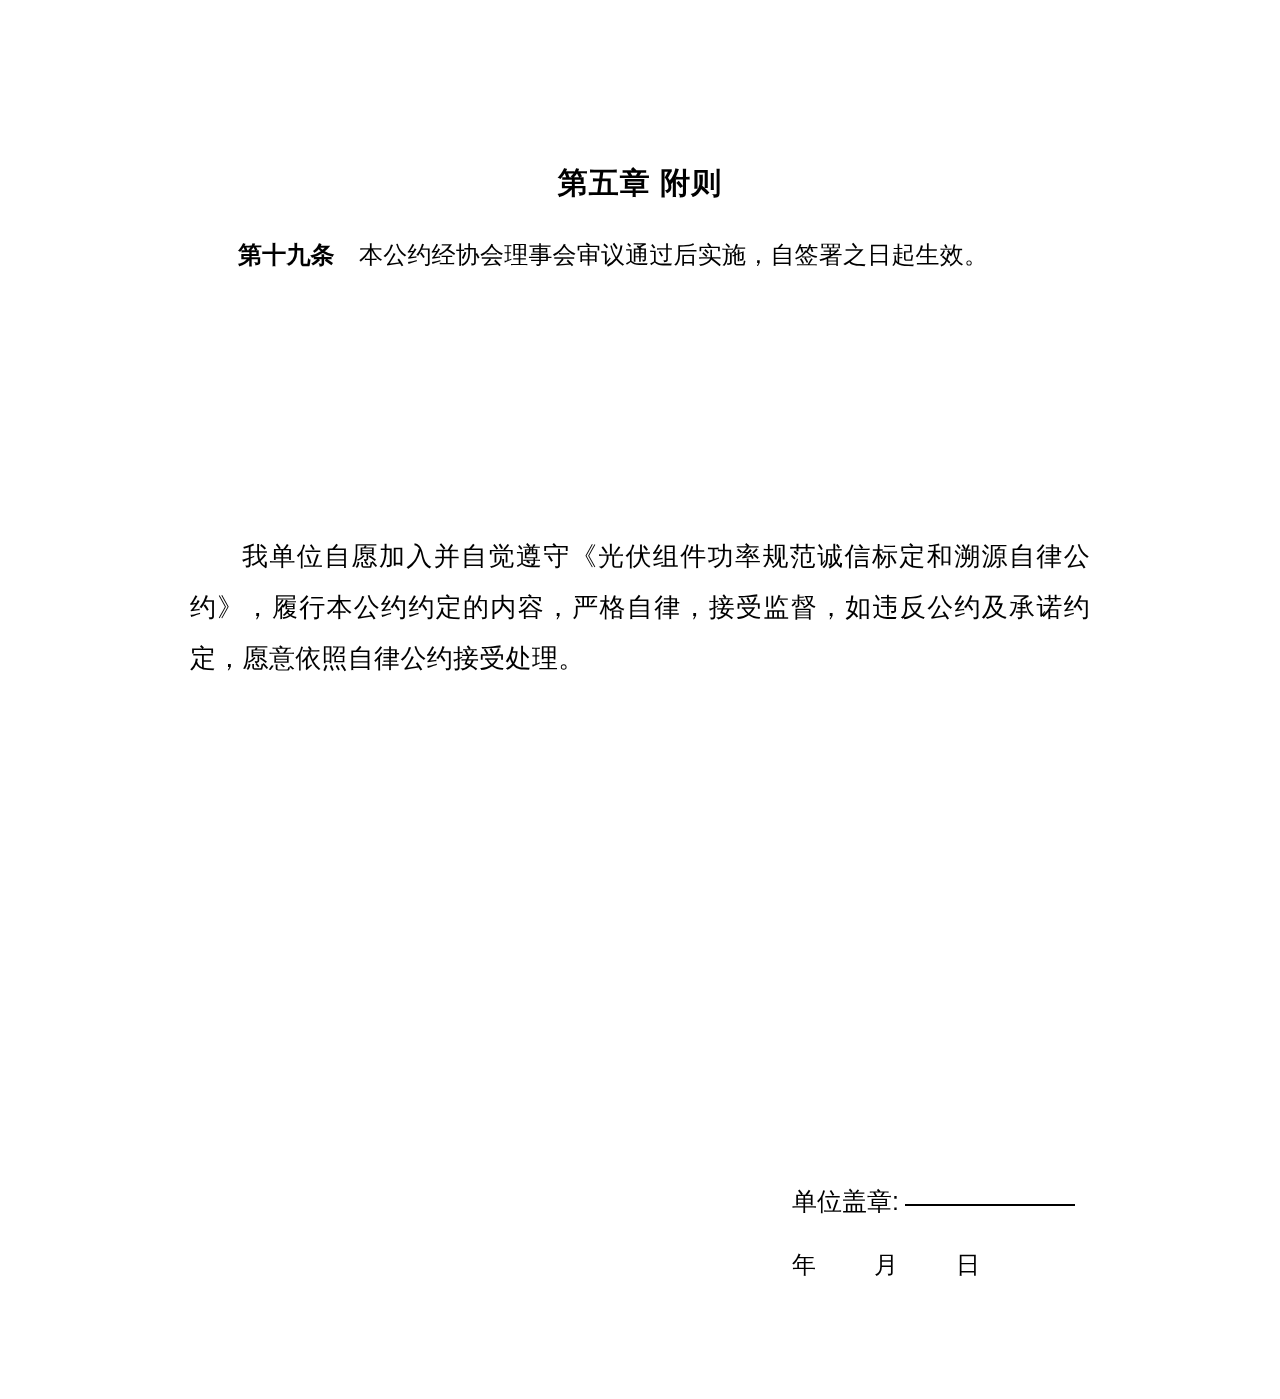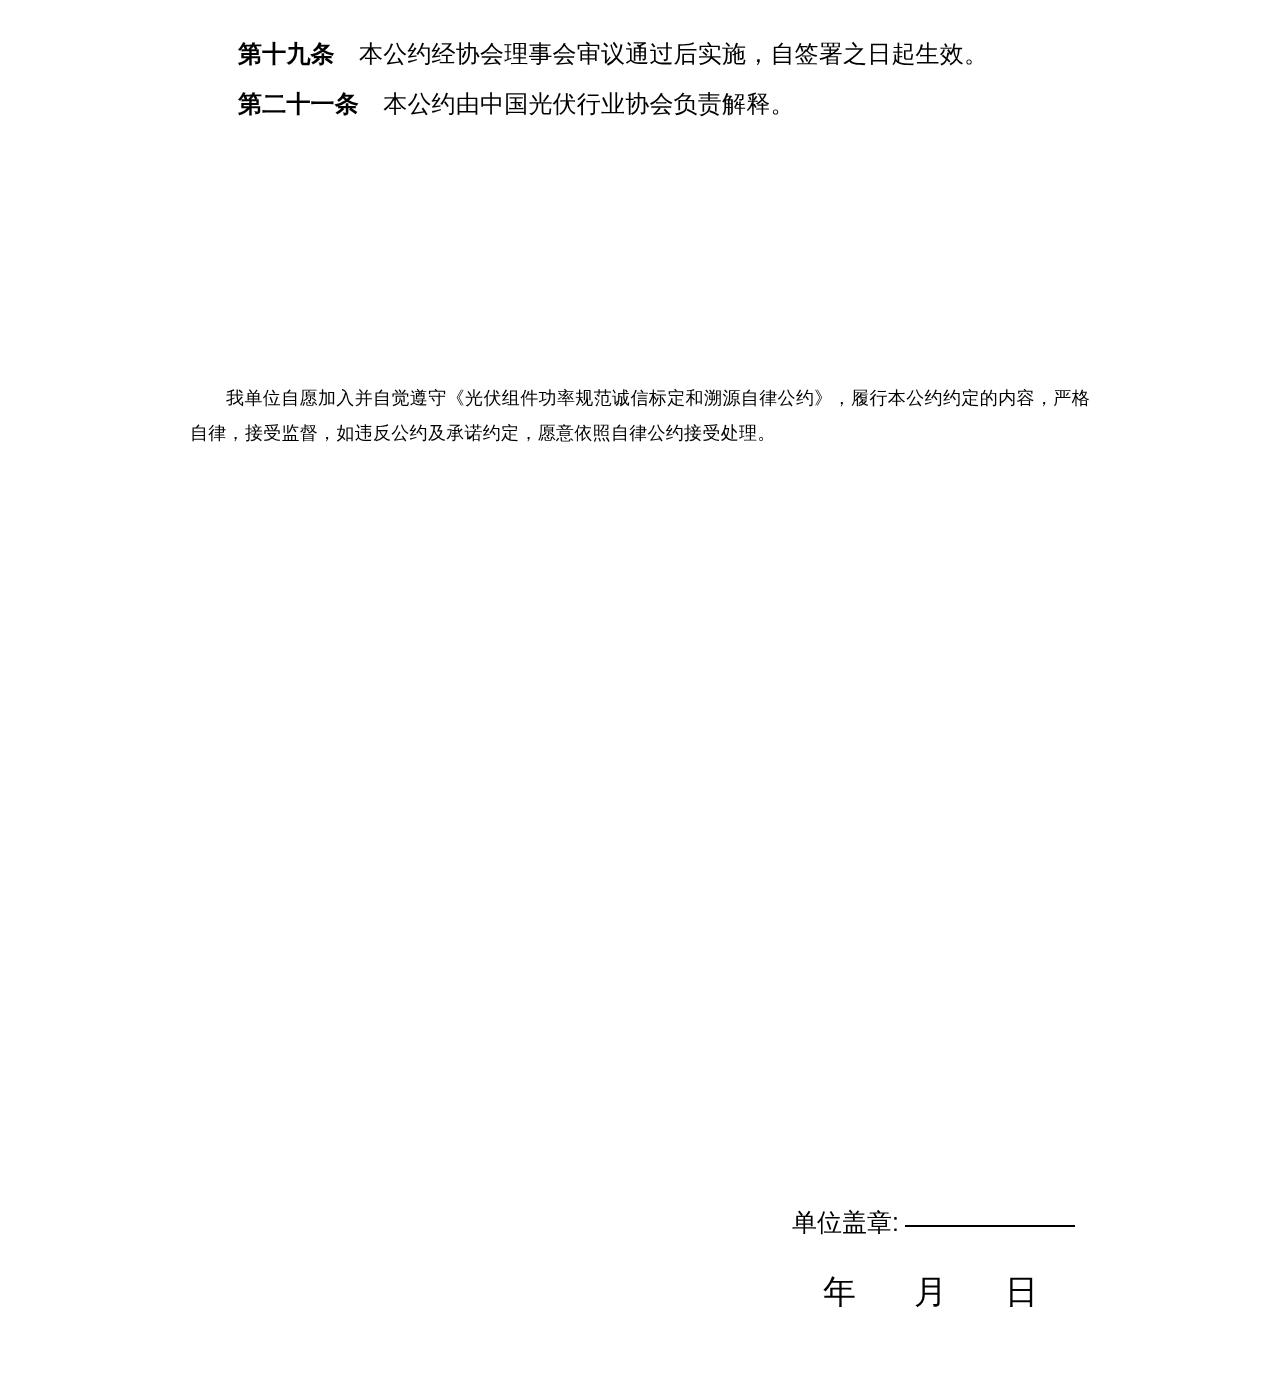--- a/index.html
+++ b/index.html
@@ -42,21 +42,21 @@
     text-indent: 2em;
     margin: 0 0 9px 0;
     letter-spacing: 0.2px;
     font-family: Liberation Serif, serif;
   }
   .article .label {
     font-weight: bold;
   }
   .pledge {
     margin-top: 255px;
-    font-size: 18px;
+    font-size: 26px;
     line-height: 1.95;
     text-align: justify;
     text-justify: inter-ideograph;
     text-indent: 2em;
     letter-spacing: 0.3px;
   }
   .signature-block {
     position: absolute;
     right: 205px;
     bottom: 118px;
@@ -69,48 +69,46 @@
   }
   .seal-rule {
     display: inline-block;
     width: 170px;
     border-bottom: 2px solid #000;
     vertical-align: 4px;
     margin-left: 6px;
   }
   .date-line {
     margin-top: 30px;
-    font-size: 33px;
-    text-align: center;
+    font-size: 24px;
+    text-align: left;
     padding-right: 6px;
     white-space: nowrap;
   }
   .date-line span {
     display: inline-block;
   }
   .date-gap {
     width: 58px;
   }
 </style>
 </head>
 <body>
 
 <div class="page">
 
+  <h1 class="chapter-title">第五章 附则</h1>
 
   <div class="articles">
 
     <p class="article">
       <span class="label">第十九条</span><span>　本公约经协会理事会审议通过后实施，自签署之日起生效。</span>
     </p>
 
 
-    <p class="article">
-      <span class="label">第二十一条</span><span>　本公约由中国光伏行业协会负责解释。</span>
-    </p>
 
   </div>
 
   <p class="pledge">我单位自愿加入并自觉遵守《光伏组件功率规范诚信标定和溯源自律公约》，履行本公约约定的内容，严格自律，接受监督，如违反公约及承诺约定，愿意依照自律公约接受处理。</p>
 
   <div class="signature-block">
     <div class="seal-line">
       <span>单位盖章:</span><span class="seal-rule"></span>
     </div>
     <div class="date-line">

